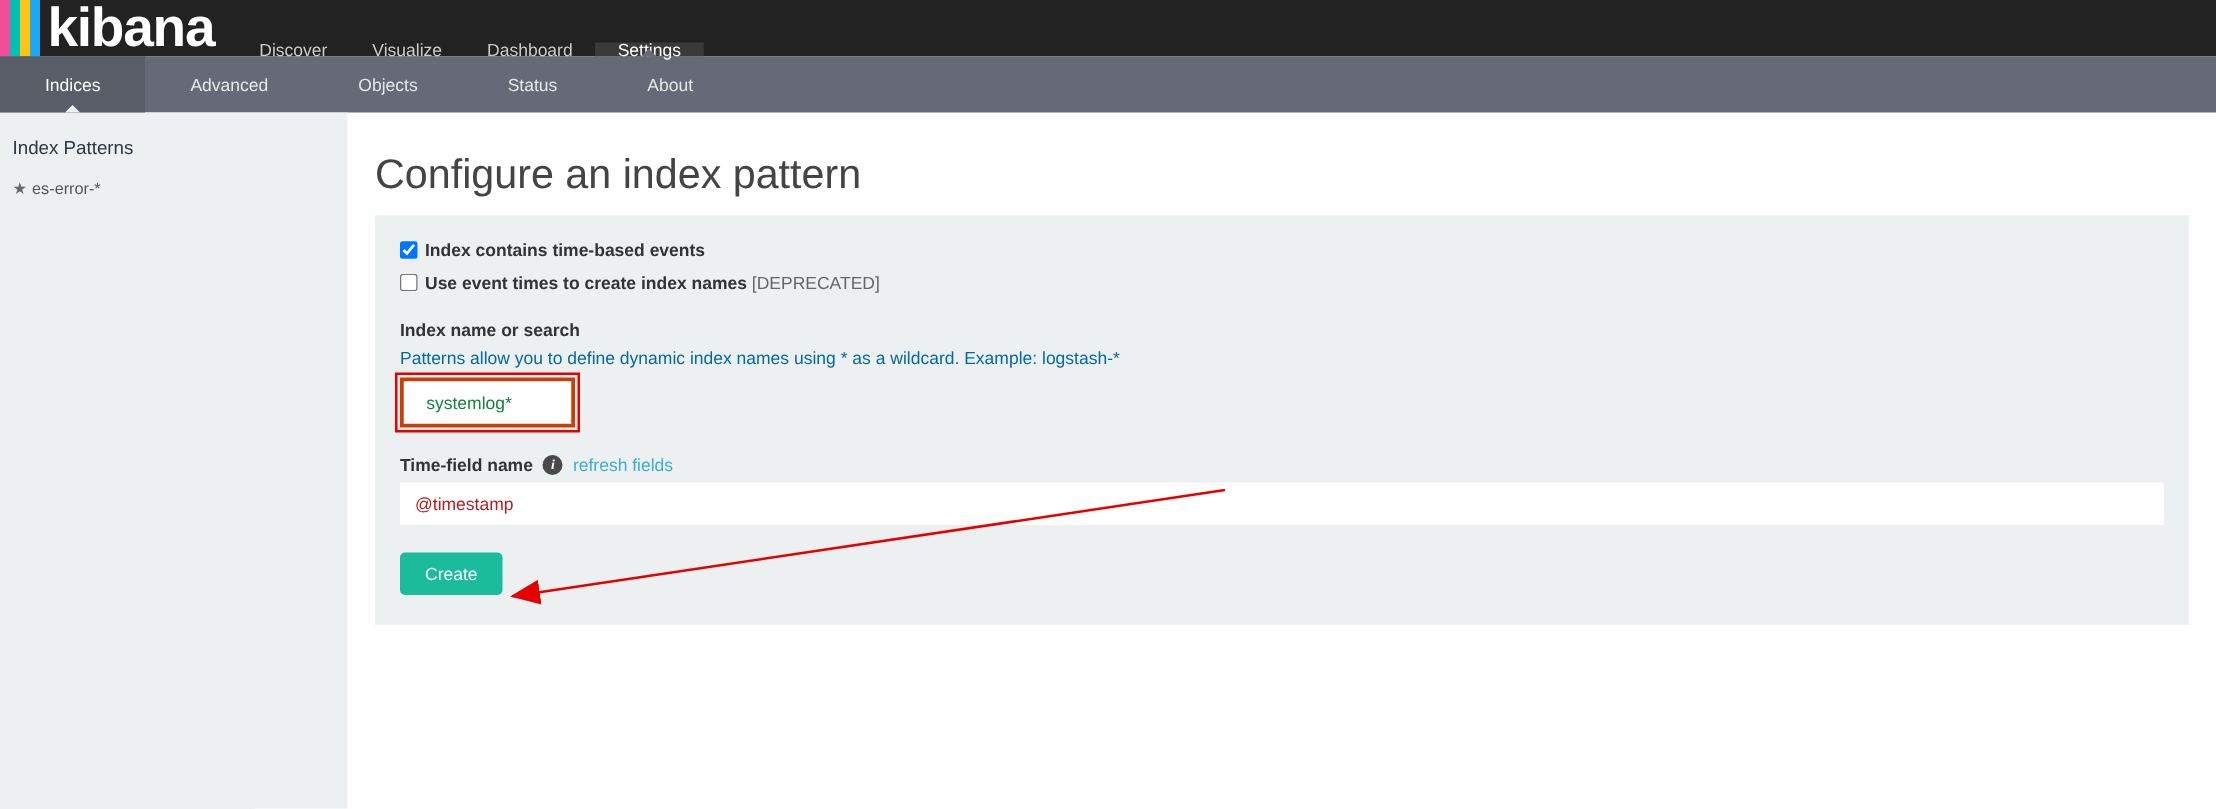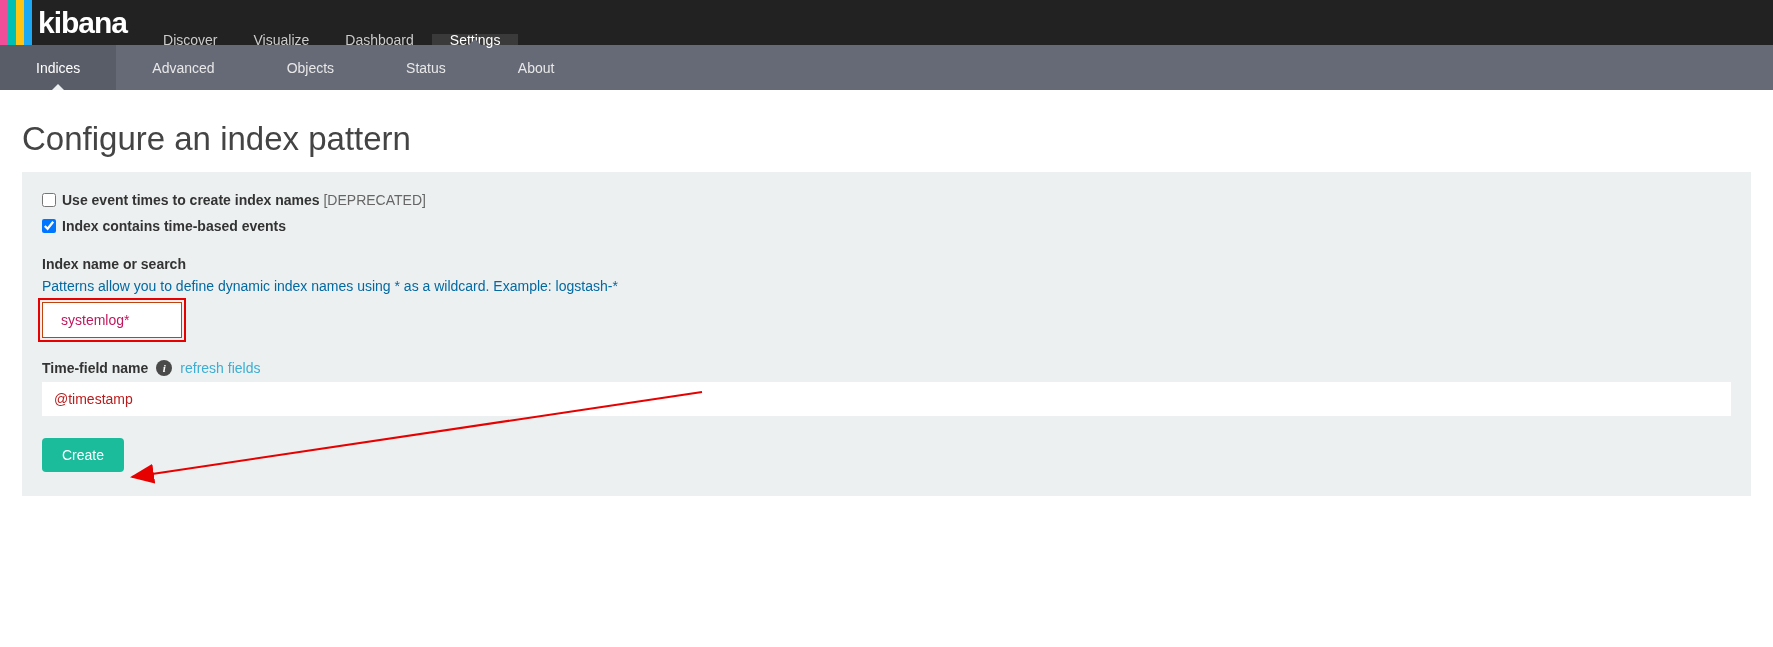--- a/index.html
+++ b/index.html
@@ -26,21 +26,21 @@
     width: 8px;
     height: 45px;
     display: inline-block;
   }
   .bar1 { background: #f04e98; }
   .bar2 { background: #00bfb3; }
   .bar3 { background: #fec514; }
   .bar4 { background: #1ba9f5; }
   .logo-text {
     color: #fff;
-    font-size: 30px;
+    font-size: 44px;
     font-weight: 600;
     letter-spacing: -1px;
     padding: 0 18px 0 6px;
     display: flex;
     align-items: center;
     line-height: 1;
   }
   .topnav-links {
     display: flex;
     align-items: stretch;
@@ -172,24 +172,24 @@
     gap: 8px;
   }
   .field-help {
     color: #0369a1;
     font-size: 14px;
     margin-bottom: 8px;
   }
   .text-input {
     width: 100%;
     padding: 9px 12px;
-    border: 1px solid #c2410c;
+    border: 3px solid #c2410c;
     background: #fff;
     font-size: 14px;
-    color: #be185d;
+    color: #15803d;
     outline: none;
   }
   .index-input-wrap {
     position: relative;
     display: inline-block;
     width: 140px;
   }
   .red-outline {
     position: absolute;
     top: -4px;
@@ -265,38 +265,45 @@
 
 <div class="subnav">
   <div class="subnav-link active">Indices</div>
   <div class="subnav-link">Advanced</div>
   <div class="subnav-link">Objects</div>
   <div class="subnav-link">Status</div>
   <div class="subnav-link">About</div>
 </div>
 
 <div class="body-wrap">
+  <div class="sidebar">
+    <div class="sidebar-heading">Index Patterns</div>
+    <div class="sidebar-item">
+      <span class="star-icon">★</span>
+      <span>es-error-*</span>
+    </div>
+  </div>
 
   <div class="main">
     <h1 class="page-title">Configure an index pattern</h1>
 
     <div class="panel-wrap">
       <div class="panel">
+
+        <div class="checkbox-row">
+          <input type="checkbox" checked="" style="">
+          <label><span class="bold">Index contains time-based events</span></label>
+        </div>
 
         <div class="checkbox-row">
           <input type="checkbox" style="">
           <label>
             <span class="bold">Use event times to create index names</span>
             <span class="dep"> </span><span class="dep">[DEPRECATED]</span>
           </label>
-        </div>
-
-        <div class="checkbox-row">
-          <input type="checkbox" checked="" style="">
-          <label><span class="bold">Index contains time-based events</span></label>
         </div>
 
         <div class="field-group">
           <div class="field-label">Index name or search</div>
           <div class="field-help">Patterns allow you to define dynamic index names using * as a wildcard. Example: logstash-*</div>
           <div class="index-input-wrap">
             <input type="text" class="text-input" style="padding-left: 18px;" value="systemlog*">
             <div class="red-outline"></div>
           </div>
         </div>

